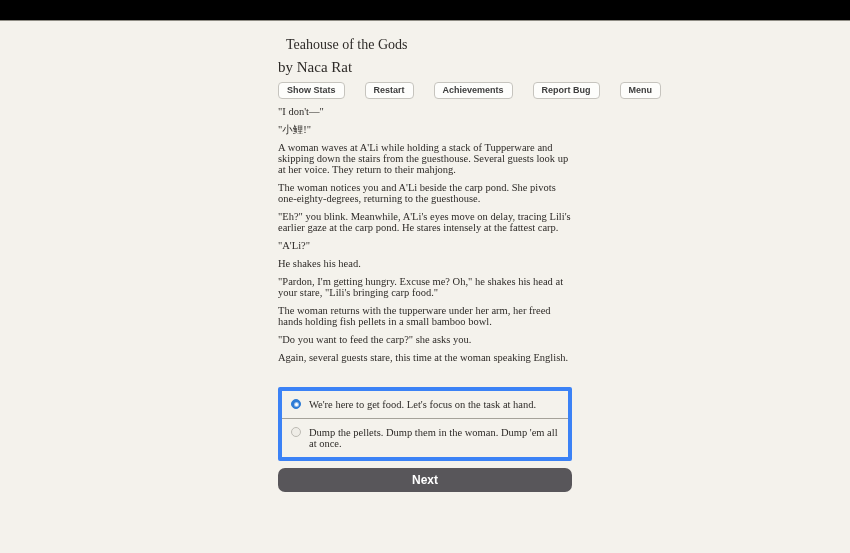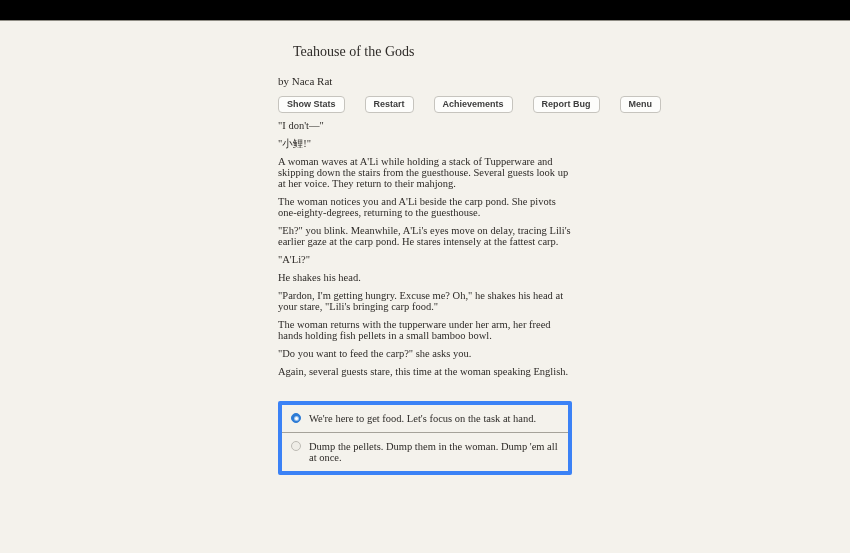--- a/index.html
+++ b/index.html
@@ -17,25 +17,25 @@
     border-bottom: 1px solid #8e8c84;
   }
   .content {
     width: 294px;
     margin: 0 auto;
     padding-top: 8px;
   }
   .game-title {
     font-size: 14px;
     font-weight: normal;
-    margin: 15px;
+    margin: 8px;
     line-height: 16px;
   }
   .byline {
-    font-size: 11px;
+    font-size: 15px;
     margin: 6px 0 0 0;
     line-height: 12px;
   }
   .nav-buttons {
     display: flex;
     gap: 20px;
     margin-top: 9px;
   }
   .nav-buttons button {
     font-family: "Liberation Sans", sans-serif;
@@ -145,14 +145,15 @@
     <div class="choice-row">
       <span class="radio selected"></span>
       <span class="choice-label">We're here to get food. Let's focus on the task at hand.</span>
     </div>
     <div class="choice-row">
       <span class="radio"></span>
       <span class="choice-label">Dump the pellets. Dump them in the woman. Dump 'em all at once.</span>
     </div>
   </div>
 
+  <button class="next-btn">Next</button>
 
 </div>
 
 </body></html>

